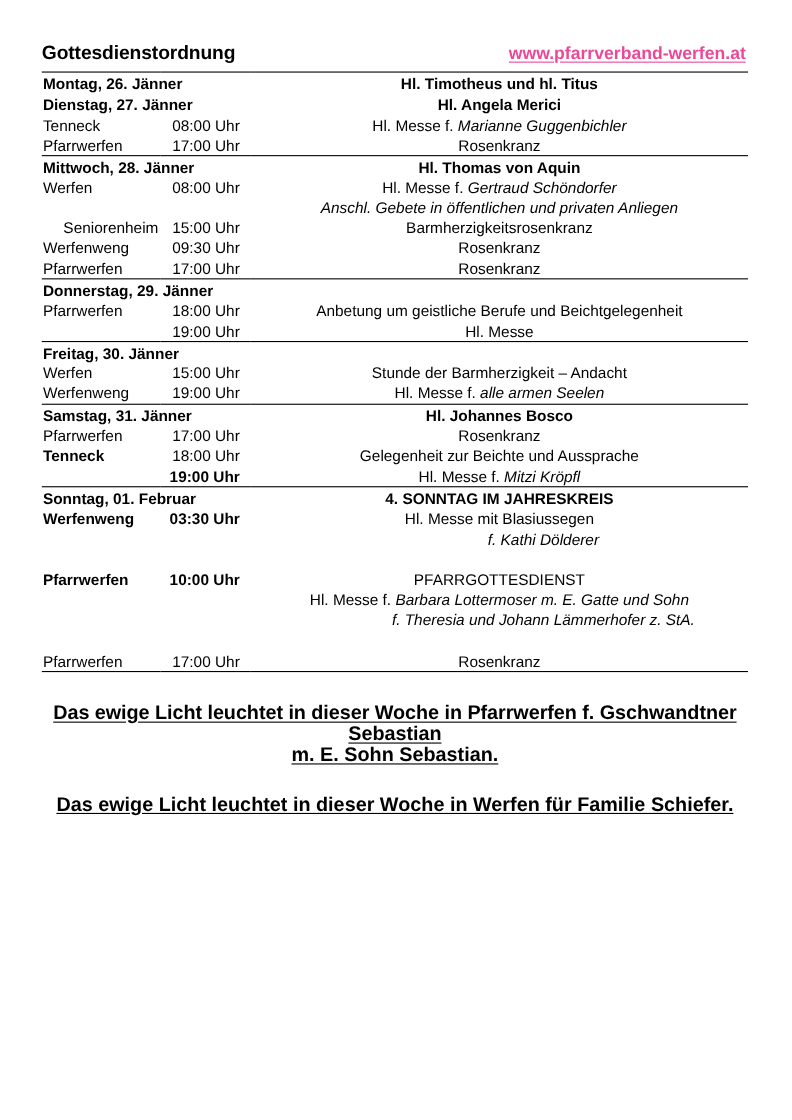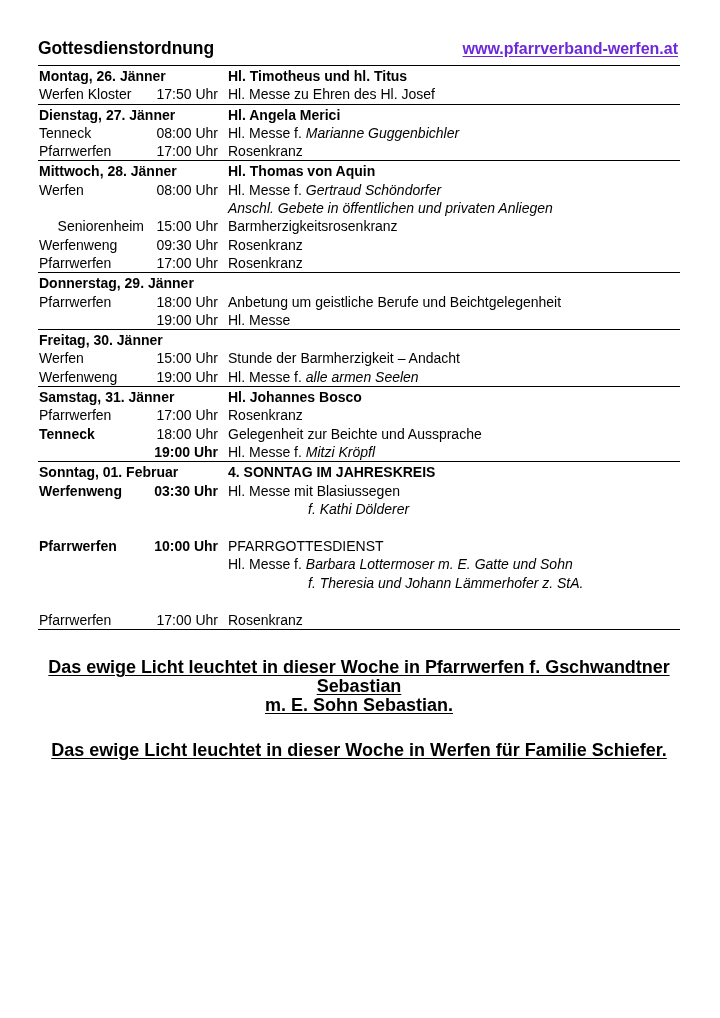--- a/index.html
+++ b/index.html
@@ -31,21 +31,21 @@
   }
   .doc-title {
     font-size: 17.5px;
     font-weight: bold;
     letter-spacing: -0.1px;
     white-space: nowrap;
   }
   .site-url {
     font-size: 16px;
     font-weight: bold;
-    color: #6d28d9;
+    color: #ec4899;
     text-decoration: underline;
     text-underline-offset: 2px;
     white-space: nowrap;
     padding-right: 2px;
   }
 
   
   .schedule {
     width: 642px;
     border-collapse: collapse;
@@ -68,21 +68,21 @@
   }
   td.place.indent {
     text-align: right;
     padding-right: 2px;
   }
   td.time {
     text-align: right;
     padding-right: 10px;
   }
   td.desc {
-    text-align: left;
+    text-align: center;
     white-space: nowrap;
   }
   td.desc.ind {
     padding-left: 80px;
   }
 
   tr.dayhead td {
     font-weight: bold;
     padding-top: 1px;
   }
@@ -131,25 +131,20 @@
     <colgroup>
       <col class="c-place">
         <col class="c-time">
         <col class="c-desc">
     </colgroup>
     <tbody>
 
       <tr class="dayhead rule-top">
         <td class="place" colspan="2">Montag, 26. Jänner</td>
         <td class="desc">Hl. Timotheus und hl. Titus</td>
-      </tr>
-      <tr class="rule-bottom">
-        <td class="place">Werfen Kloster</td>
-        <td class="time">17:50 Uhr</td>
-        <td class="desc"><span>Hl. Messe zu Ehren des Hl. Josef</span><span class="i"></span></td>
       </tr>
 
       <tr class="dayhead">
         <td class="place" colspan="2">Dienstag, 27. Jänner</td>
         <td class="desc">Hl. Angela Merici</td>
       </tr>
       <tr>
         <td class="place">Tenneck</td>
         <td class="time">08:00 Uhr</td>
         <td class="desc"><span>Hl. Messe f. </span><span class="i">Marianne Guggenbichler</span></td>

